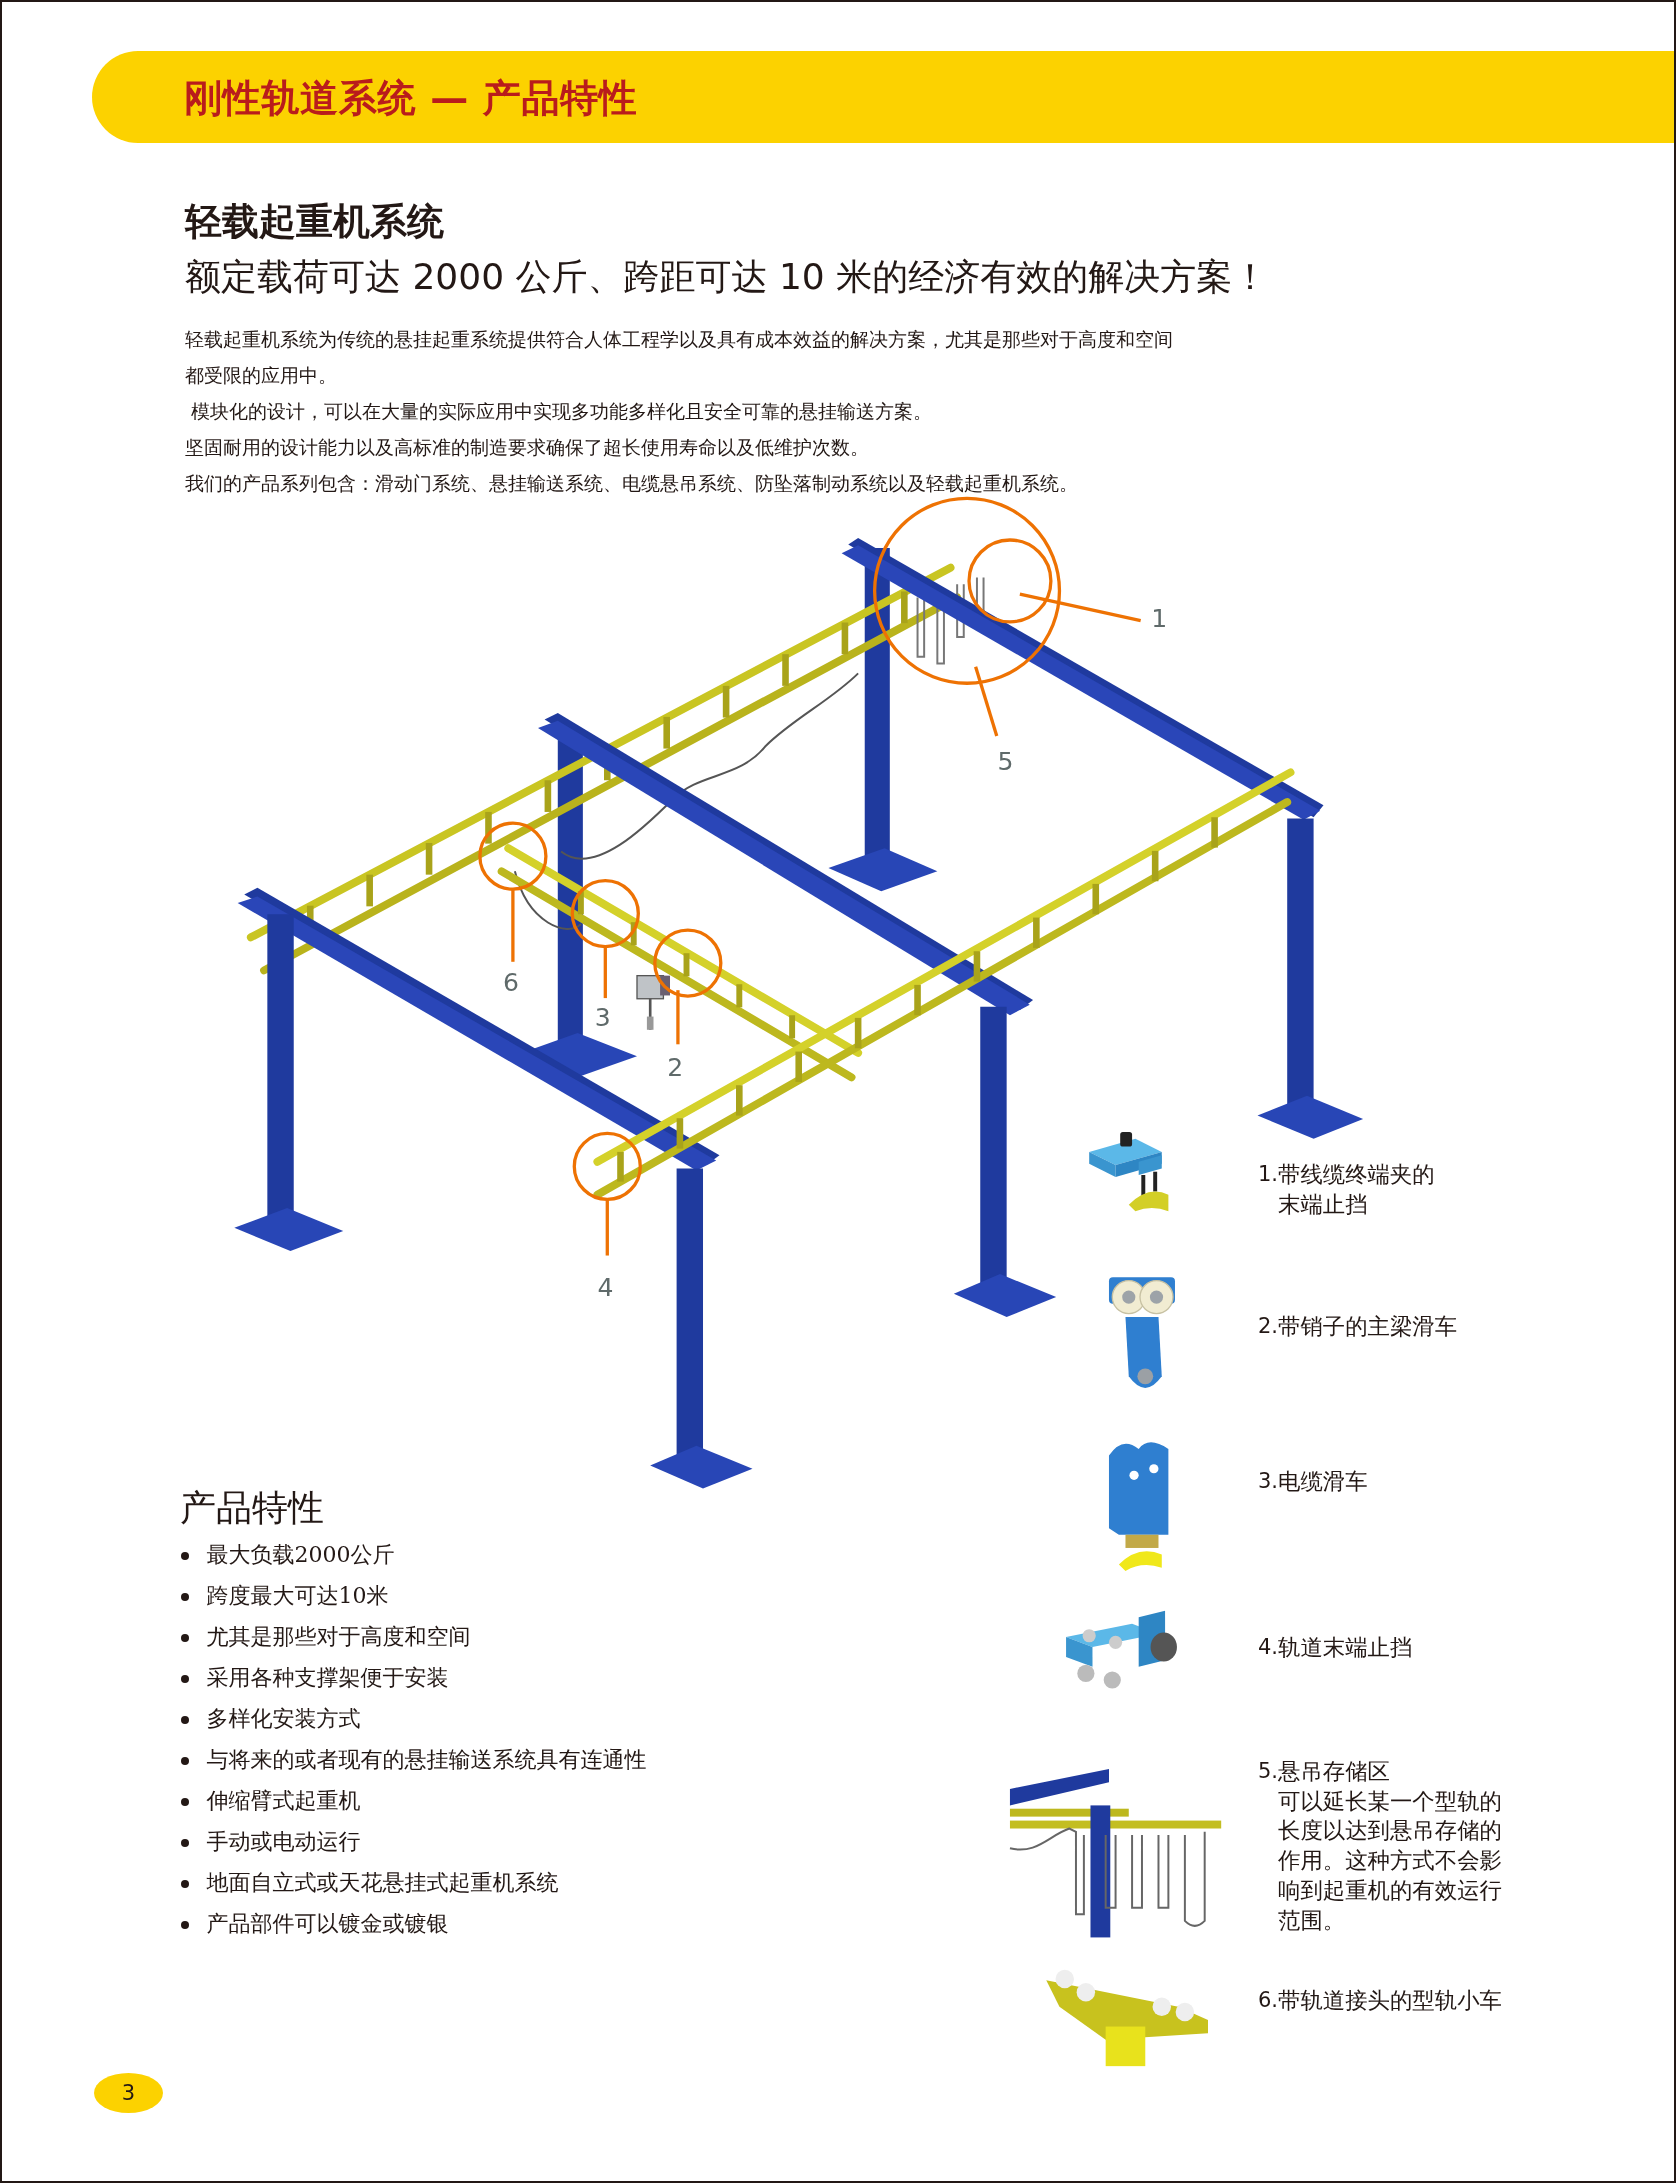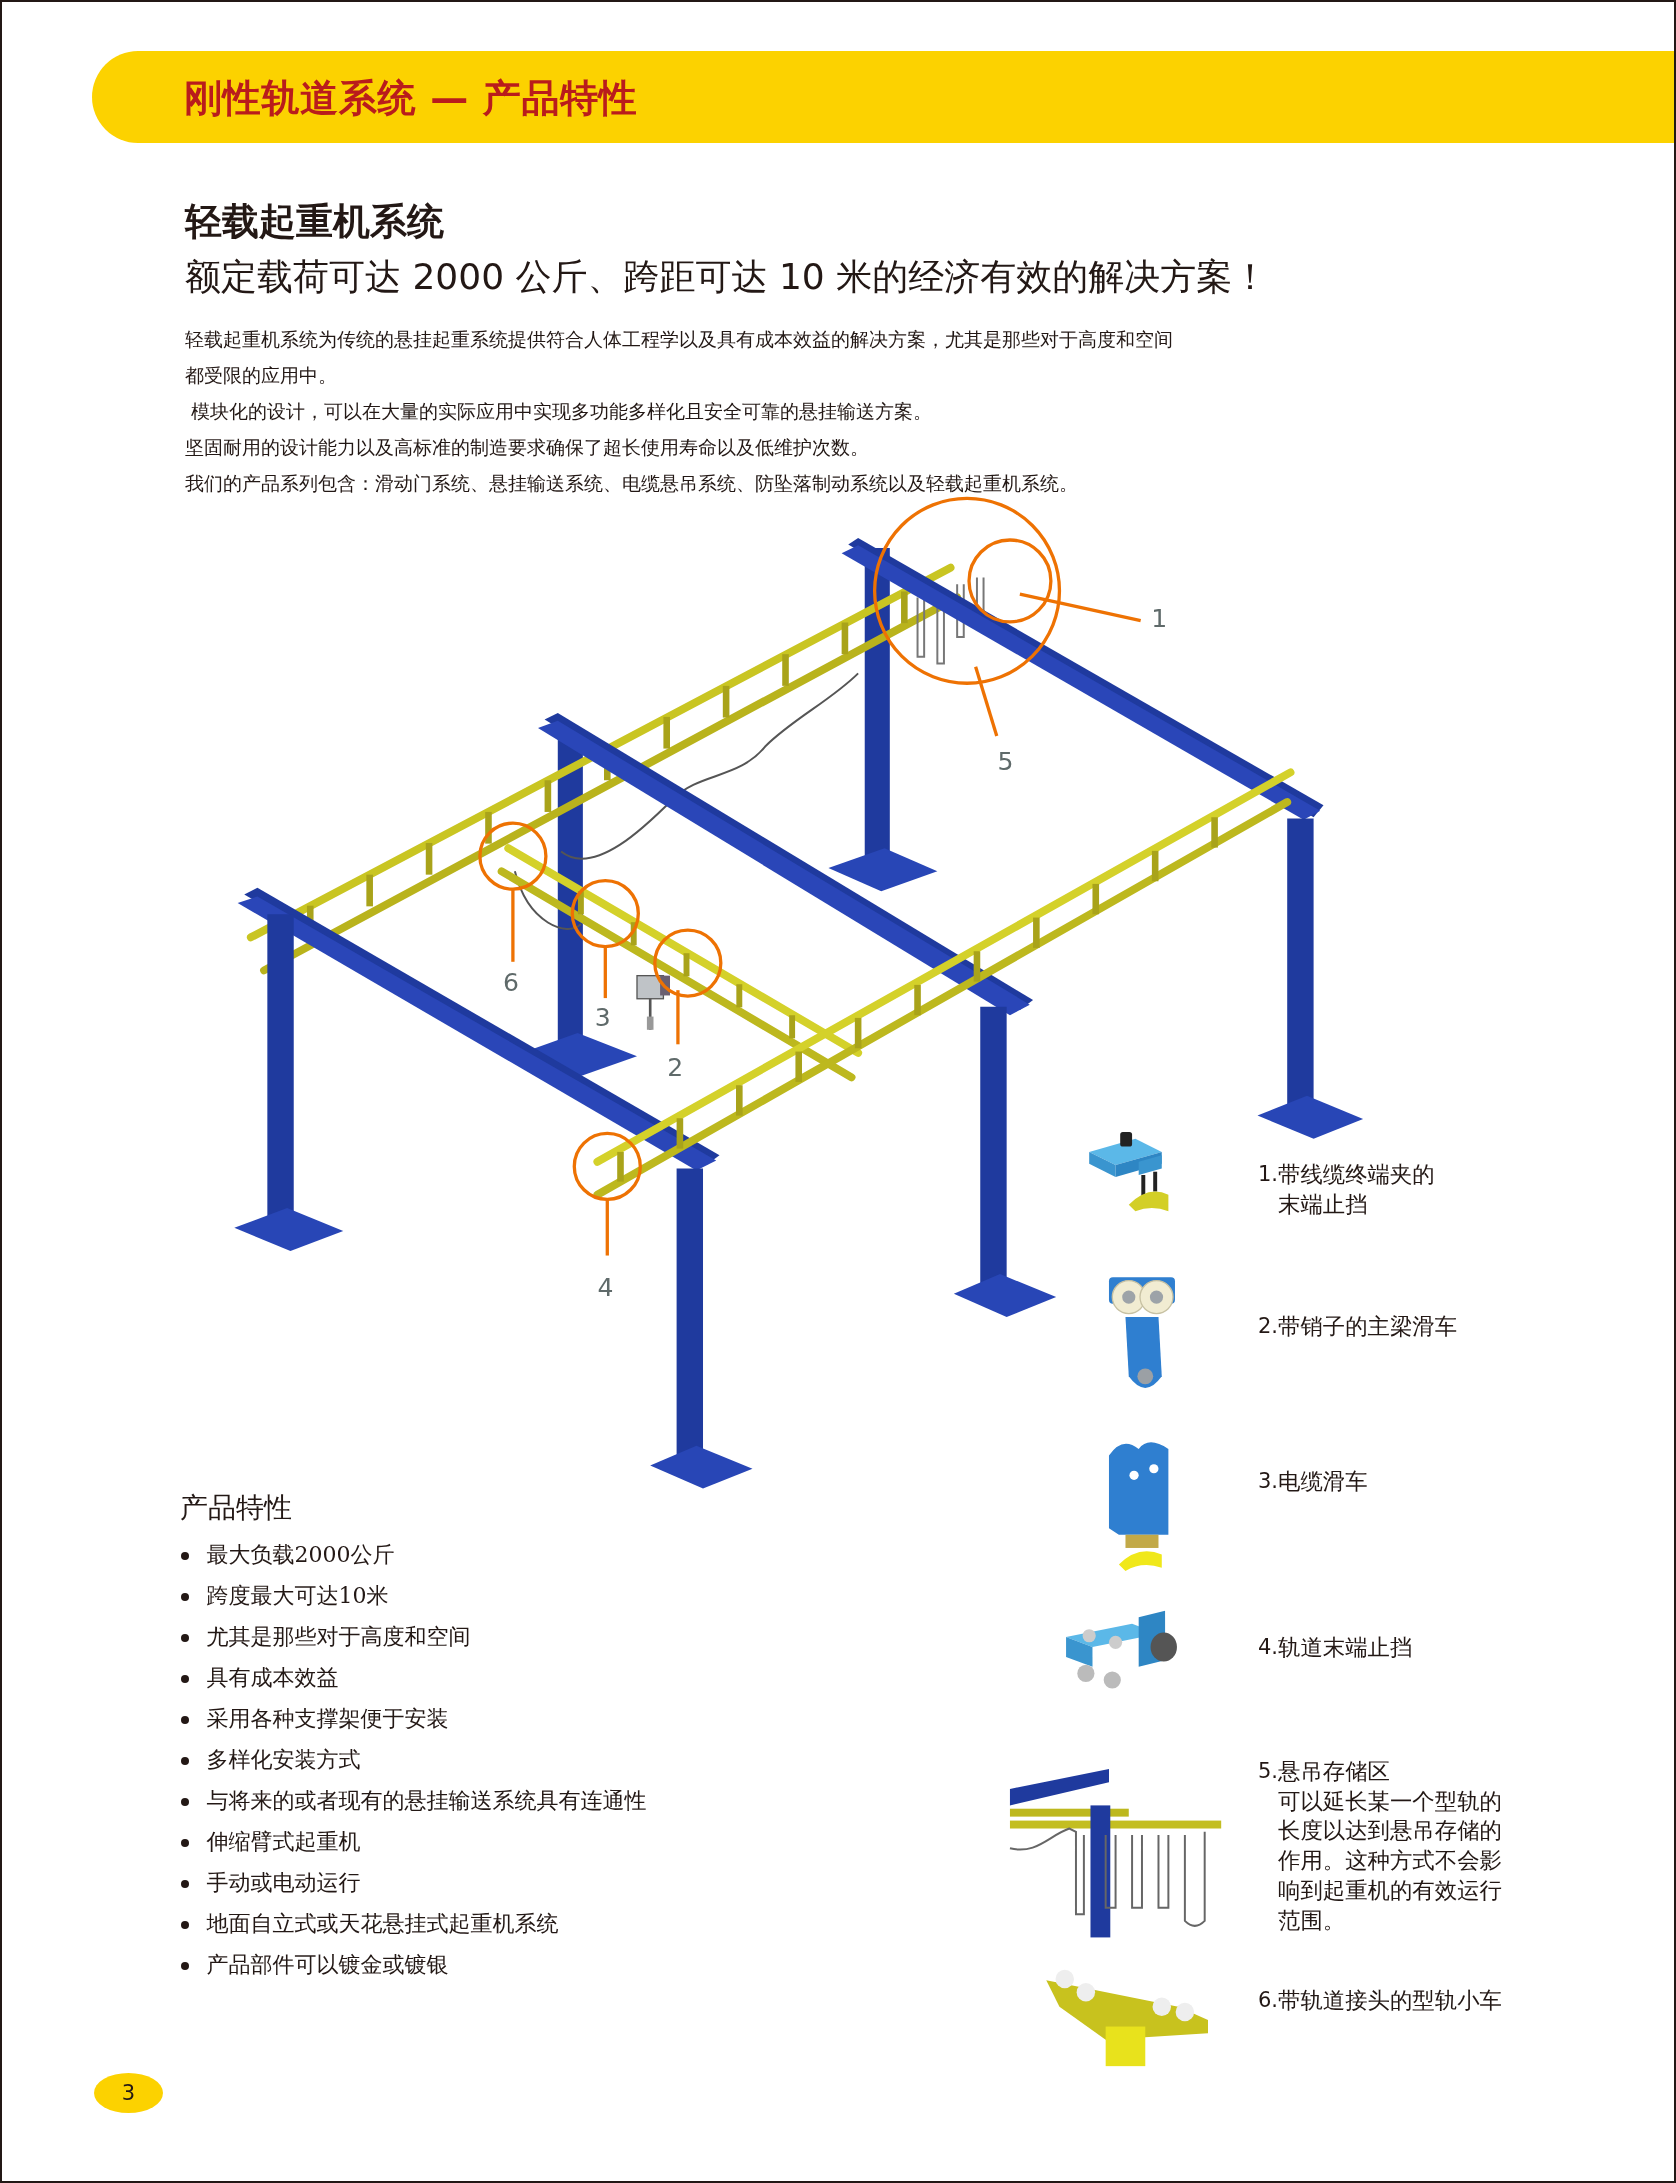--- a/index.html
+++ b/index.html
@@ -10,21 +10,21 @@
   .banner { position: absolute; left: 92px; top: 51px; width: 1584px; height: 92px;
          background: #FCD200; border-radius: 46px 0 0 46px; }
   .banner-title { position: absolute; left: 92px; top: 22px; font-size: 38px; font-weight: bold;
          letter-spacing: 0.7px; color: #b91c1c; white-space: nowrap; line-height: 50px; }
   .h2 { position: absolute; left: 185px; top: 199px; font-size: 37px; font-weight: bold; line-height: 46px; white-space: nowrap; }
   .subtitle { position: absolute; left: 185px; top: 257px; font-size: 36px; line-height: 40px; white-space: nowrap; }
   .intro { position: absolute; left: 185px; top: 321px; width: 1287px; font-family: "DejaVu Serif", "Liberation Serif", serif; font-size: 19px; }
   .intro p { margin: 0; height: 36px; line-height: 36px; white-space: nowrap; }
   .diagram { position: absolute; left: 0; top: 0; width: 1676px; height: 2183px; }
   .callout-num { font-family: "DejaVu Sans", "Liberation Sans", sans-serif; font-size: 38px; fill: #5f6a6a; }
-  .features-title { position: absolute; left: 180px; top: 1489px; font-size: 28px; line-height: 37px; white-space: nowrap; }
+  .features-title { position: absolute; left: 180px; top: 1489px; font-size: 36px; line-height: 37px; white-space: nowrap; }
   .features { position: absolute; left: 180px; top: 1534px; margin: 0; padding: 0; list-style: none;
          font-family: "DejaVu Serif", "Liberation Serif", serif; font-size: 22px; }
   .features li { height: 41px; line-height: 41px; white-space: nowrap; position: relative; padding-left: 26.4px; }
   .features li .dot { position: absolute; left: 1.3px; top: 18px; width: 8px; height: 8px; border-radius: 50%; background: #231815; }
   .comp-label { position: absolute; font-family: "DejaVu Serif", "Liberation Serif", serif; font-size: 22.4px; line-height: 30px; }
   .comp-label .num { position: absolute; left: 0; top: 0; font-family: "DejaVu Sans", "Liberation Sans", sans-serif; font-size: 21px; }
   .comp-label .txt { position: absolute; left: 20px; top: 0; white-space: nowrap; text-align: right; }
   .page-num { position: absolute; left: 94px; top: 2073px; width: 69px; height: 40px; border-radius: 50%;
          background: #FCD200; text-align: center; line-height: 40px; font-size: 21px; }
 </style>
@@ -236,21 +236,20 @@
       <circle cx="210" cy="68" r="14" fill="#eee"></circle>
     <rect x="90" y="90" width="60" height="60" fill="#e8e21c"></rect>
   </g>
 </svg>
 
 <div class="features-title">产品特性</div>
 <ul class="features">
   <li><span class="dot"></span><span>最大负载2000公斤</span></li>
   <li><span class="dot"></span><span>跨度最大可达10米</span></li>
   <li><span class="dot"></span><span>尤其是那些对于高度和空间</span></li>
-  <li><span class="dot"></span><span>具有成本效益</span></li>
   <li><span class="dot"></span><span>采用各种支撑架便于安装</span></li>
   <li><span class="dot"></span><span>多样化安装方式</span></li>
   <li><span class="dot"></span><span>与将来的或者现有的悬挂输送系统具有连通性</span></li>
   <li><span class="dot"></span><span>伸缩臂式起重机</span></li>
   <li><span class="dot"></span><span>手动或电动运行</span></li>
   <li><span class="dot"></span><span>地面自立式或天花悬挂式起重机系统</span></li>
   <li><span class="dot"></span><span>产品部件可以镀金或镀银</span></li>
 </ul>
 
 <div class="comp-label" style="left:1258px; top:1159px;">

